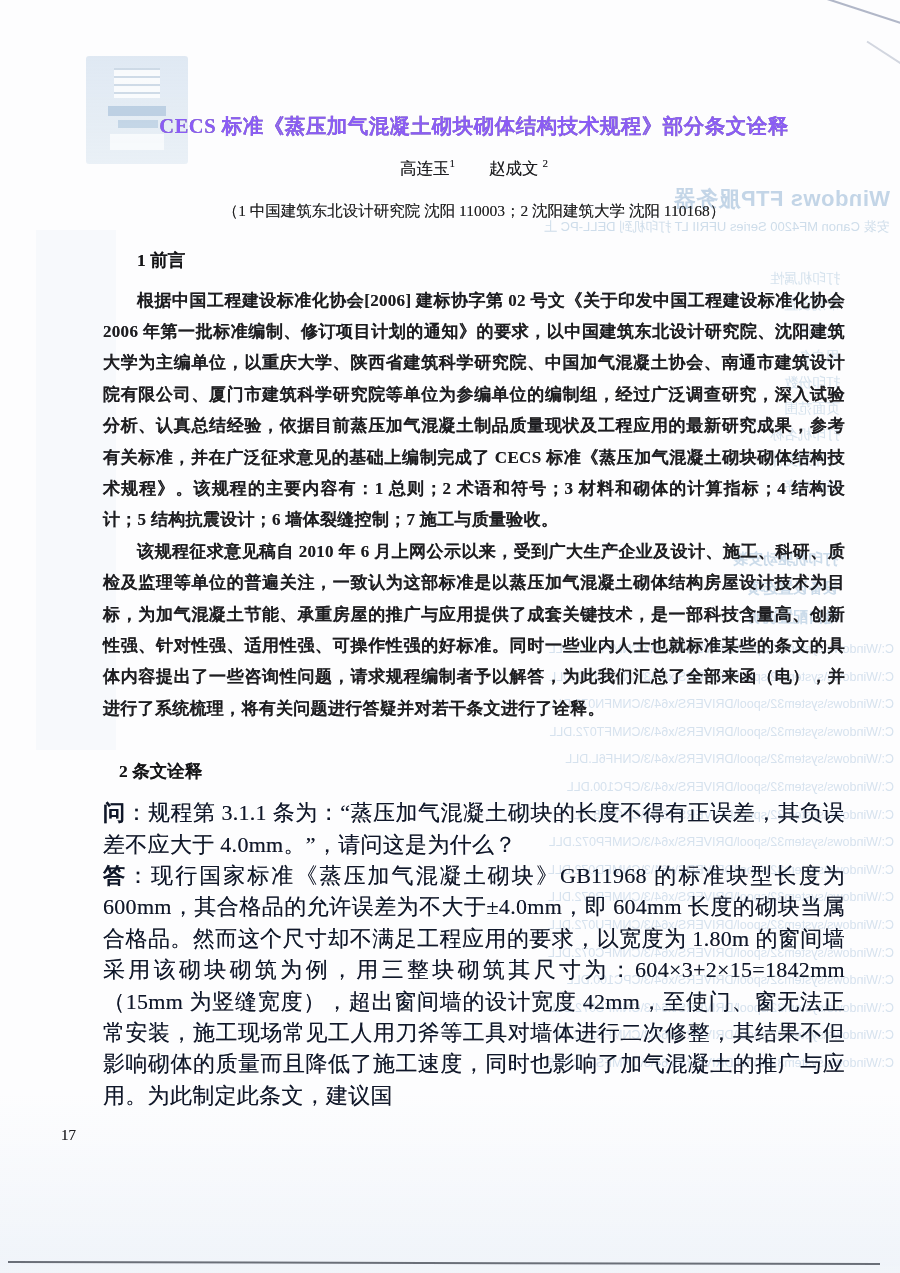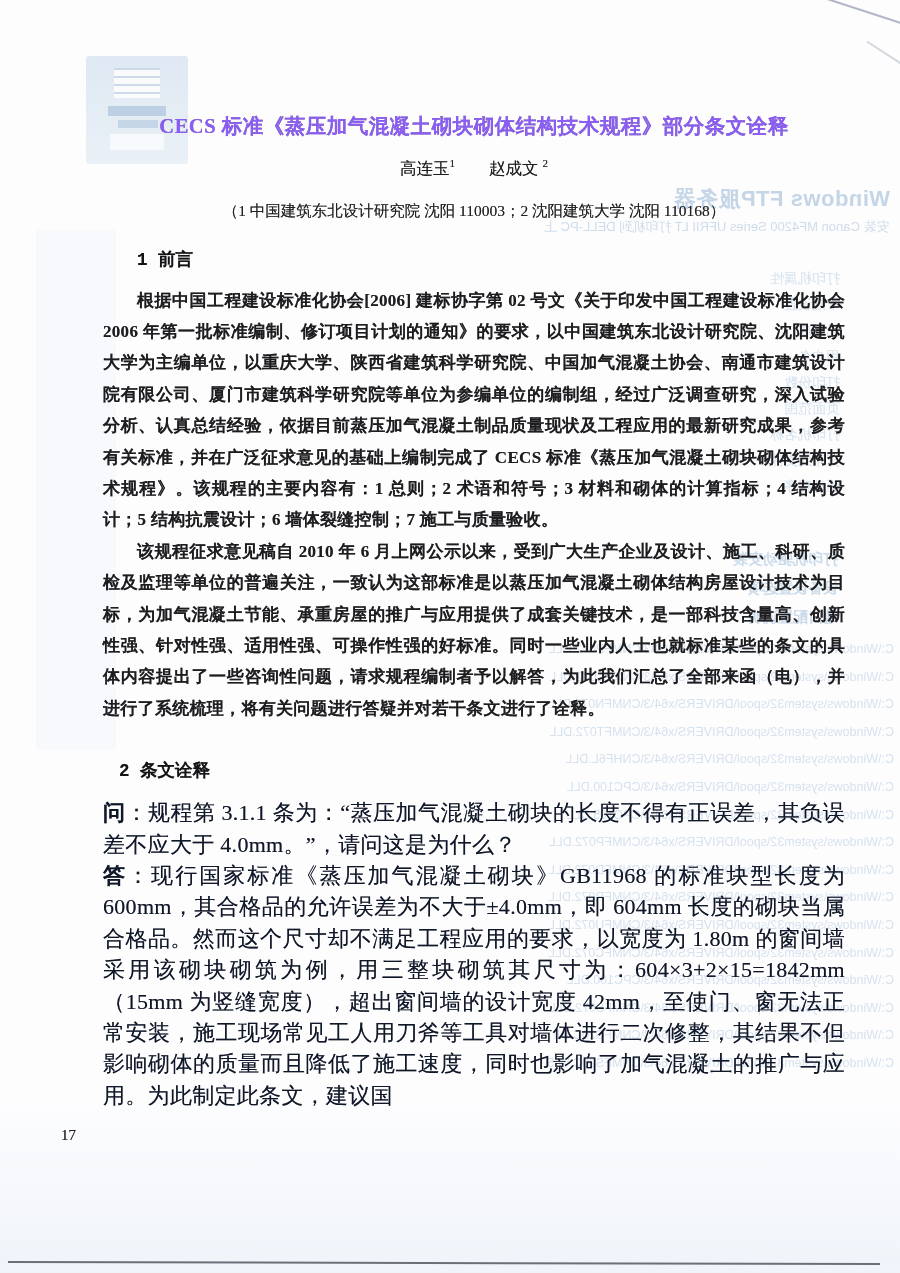--- a/index.html
+++ b/index.html
@@ -53,21 +53,21 @@
     text-align:left;white-space:nowrap;}
   
   .content{position:absolute;left:103px;top:0;width:742px;z-index:2;
     text-shadow:0 0 0.4px rgba(20,20,25,0.55);}
   .doc-title{margin:112px 0 0;font-size:20.5px;font-weight:bold;
     text-align:center;line-height:28px;letter-spacing:0.5px;color:#8b5cf6;}
   .authors{margin:12px 0 0;text-align:center;font-size:16.5px;line-height:22px;}
   .authors sup{font-size:11px;vertical-align:super;}
   .author-gap{display:inline-block;width:34px;}
   .affiliation{margin:20px 0 0;text-align:center;font-size:15.5px;line-height:21px;color:#222;}
-  .sec-heading{font-size:17.5px;font-weight:bold;line-height:22px;margin:28px 0 0 34px;color:#141416;font-family:Liberation Mono, monospace;}
+  .sec-heading{font-size:17.5px;font-weight:bold;line-height:22px;margin:28px 0 0 34px;color:#141416;}
   .sec-heading.second{margin-top:36px;margin-left:16px;}
   p.body{margin:14px 0 0;font-size:17px;line-height:31.4px;
     text-align:justify;text-justify:inter-ideograph;letter-spacing:0.3px;
     text-indent:2em;color:#1d1d20;font-weight:bold;}
   p.body.cont{margin-top:0;}
   p.qa{margin:15px 0 0;font-size:22px;line-height:31.4px;
     text-align:justify;letter-spacing:0.3px;text-indent:0;color:#0f172a;}
   p.qa.ans{margin-top:0;}
   .qa-label{font-weight:bold;}
   .page-number{margin:16px 0 0;font-size:15px;

